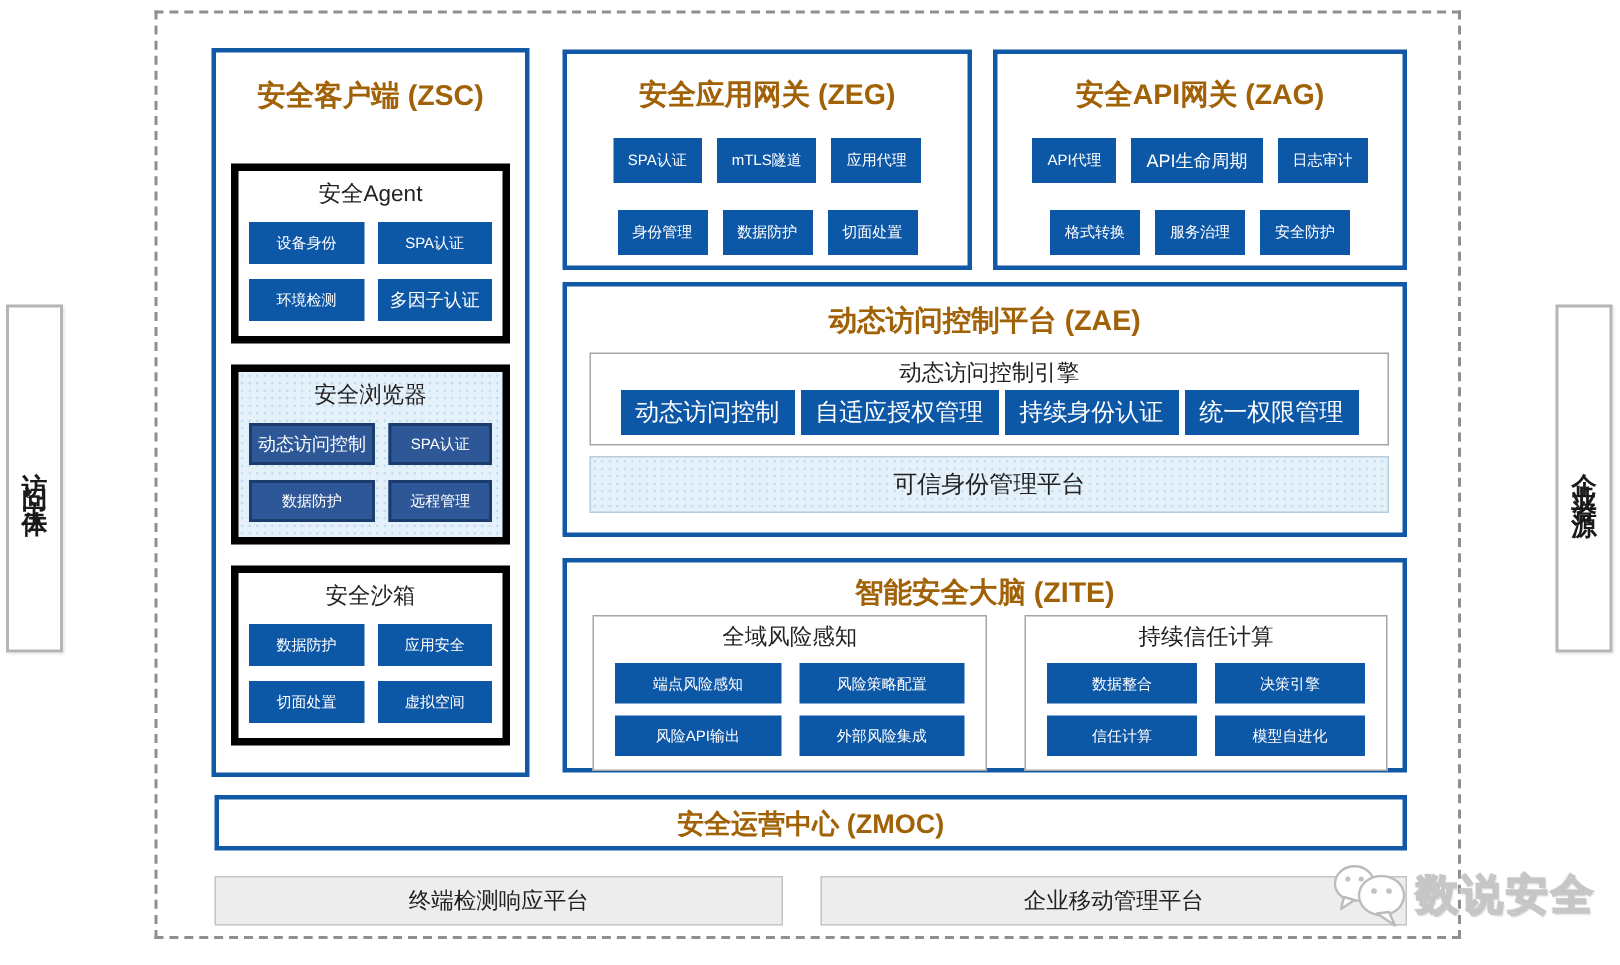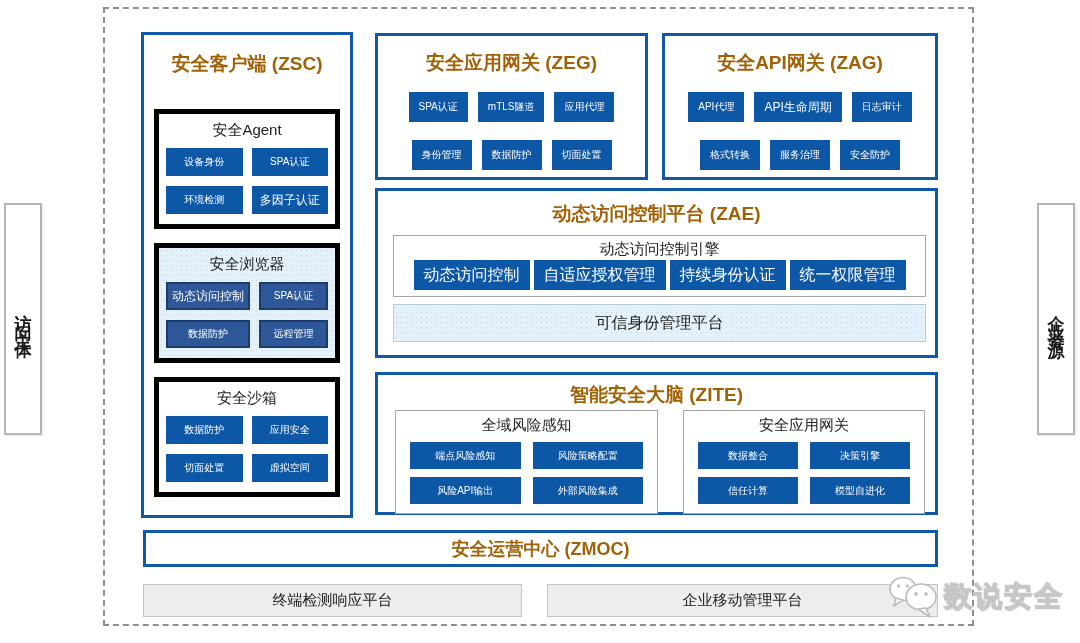--- a/index.html
+++ b/index.html
@@ -197,21 +197,21 @@
       <div class="group-title">全域风险感知</div>
       <div class="zgroup-grid">
         <div class="chip">端点风险感知</div>
         <div class="chip">风险策略配置</div>
         <div class="chip">风险API输出</div>
         <div class="chip">外部风险集成</div>
       </div>
     </div>
 
     <div class="zgroup" id="zite-g2">
-      <div class="group-title">安全应用网关</div>
+      <div class="group-title">持续信任计算</div>
       <div class="zgroup-grid">
         <div class="chip">数据整合</div>
         <div class="chip">决策引擎</div>
         <div class="chip">信任计算</div>
         <div class="chip">模型自进化</div>
       </div>
     </div>
   </div>
 
   <div class="bluebox" id="zmoc">

